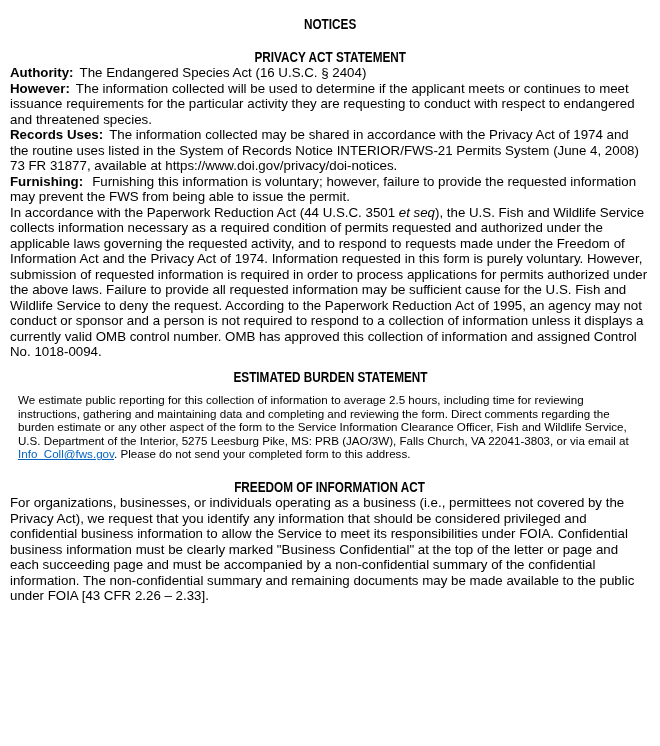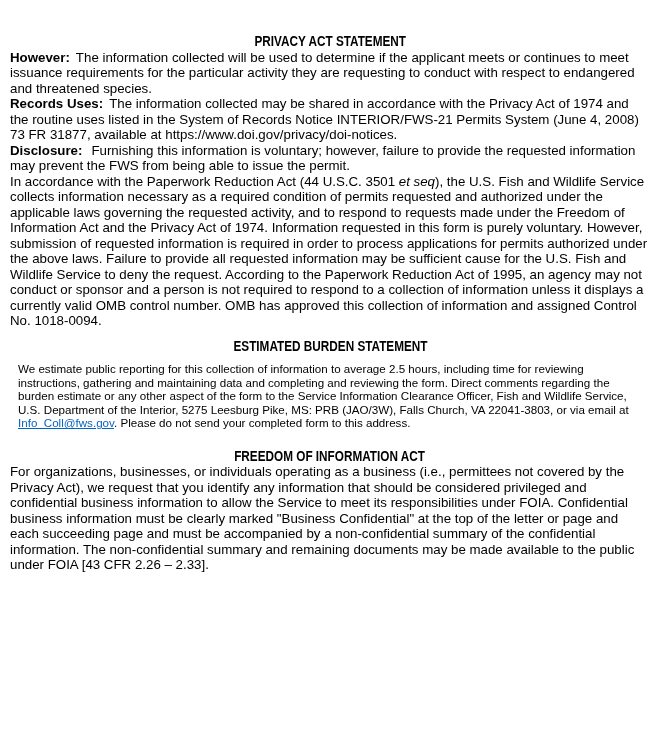--- a/index.html
+++ b/index.html
@@ -56,29 +56,31 @@
   .mt-burdenh   { margin-top: 10px; }
   .mt-burdenp   { margin-top: 11px; }
   .mt-foiah     { margin-top: 19px; }
   .mt-foiap     { margin-top: 15px; }
 </style>
 </head>
 <body>
 
 <div>
 
+  <h1 class="heading"><span class="hc">NOTICES</span></h1>
 
   <h2 class="heading mt-privacy"><span class="hc">PRIVACY ACT STATEMENT</span></h2>
 
+  <p class="body mt-authority"><span class="label">Authority:</span><span>The Endangered Species Act (16 U.S.C. § 2404)</span></p>
 
   <p class="body mt-purpose"><span class="label">However:</span><span>The information collected will be used to determine if the applicant meets or continues to meet issuance requirements for the particular activity they are requesting to conduct with respect to endangered and threatened species.</span></p>
 
   <p class="body mt-routine"><span class="label">Records Uses:</span><span>The information collected may be shared in accordance with the Privacy Act of 1974 and the routine uses listed in the System of Records Notice INTERIOR/FWS-21 Permits System (June 4, 2008) 73 FR 31877, available at https://www.doi.gov/privacy/doi-notices.</span></p>
 
-  <p class="body mt-disclosure"><span class="label-wide">Disclosure:</span><span>Furnishing this information is voluntary; however, failure to provide the requested information may prevent the FWS from being able to issue the permit.</span></p>
+  <p class="body mt-disclosure"><span class="label-wide">Furnishing:</span><span>Furnishing this information is voluntary; however, failure to provide the requested information may prevent the FWS from being able to issue the permit.</span></p>
 
 
   <p class="body mt-paperworkp"><span>In accordance with the Paperwork Reduction Act (44 U.S.C. 3501 </span><em>et seq</em><span>), the U.S. Fish and Wildlife Service collects information necessary as a required condition of permits requested and authorized under the applicable laws governing the requested activity, and to respond to requests made under the Freedom of Information Act and the Privacy Act of 1974.  Information requested in this form is purely voluntary.  However, submission of requested information is required in order to process applications for permits authorized under the above laws.  Failure to provide all requested information may be sufficient cause for the U.S. Fish and Wildlife Service to deny the request.  According to the Paperwork Reduction Act of 1995, an agency may not conduct or sponsor and a person is not required to respond to a collection of information unless it displays a currently valid OMB control number.  OMB has approved this collection of information and assigned Control No. 1018-0094.</span></p>
 
   <h2 class="heading mt-burdenh"><span class="hc">ESTIMATED BURDEN STATEMENT</span></h2>
 
   <p class="small mt-burdenp"><span>We estimate public reporting for this collection of information to average 2.5 hours, including time for reviewing instructions, gathering and maintaining data and completing and reviewing the form.  Direct comments regarding the burden estimate or any other aspect of the form to the Service Information Clearance Officer, Fish and Wildlife Service, U.S. Department of the Interior, 5275 Leesburg Pike, MS: PRB (JAO/3W), Falls Church, VA 22041-3803, or via email at </span><a class="email-link" href="#">Info_Coll@fws.gov</a><span>.  Please do not send your completed form to this address.</span></p>
 
   <h2 class="heading mt-foiah"><span class="hc">FREEDOM OF INFORMATION ACT</span></h2>
 

